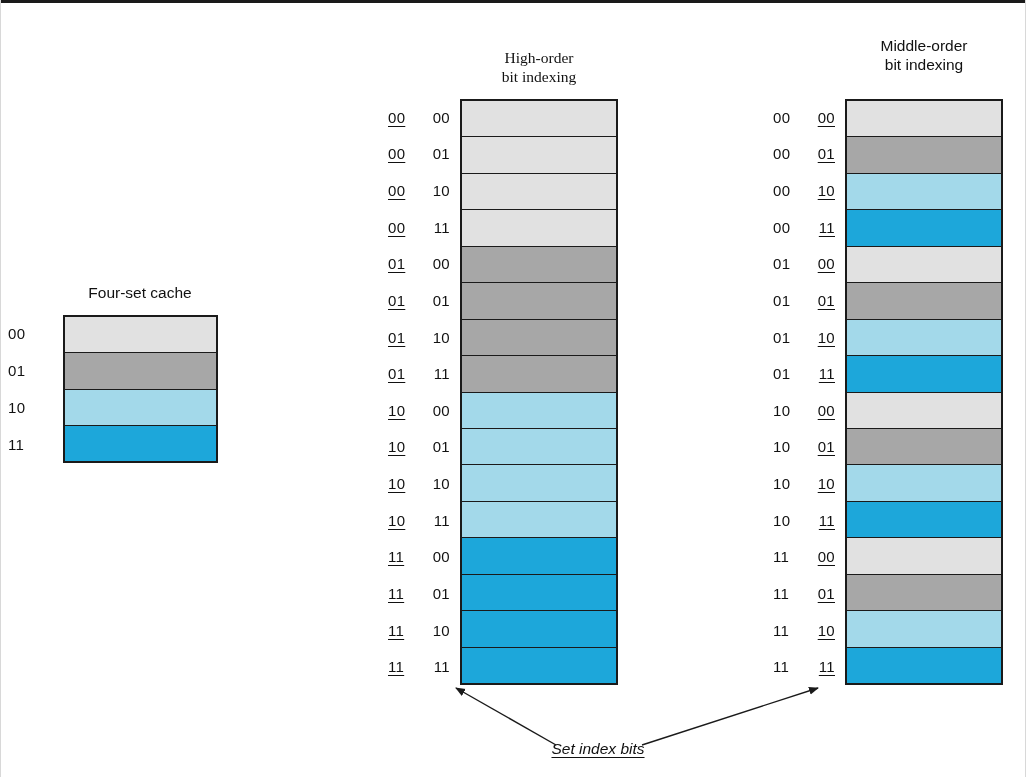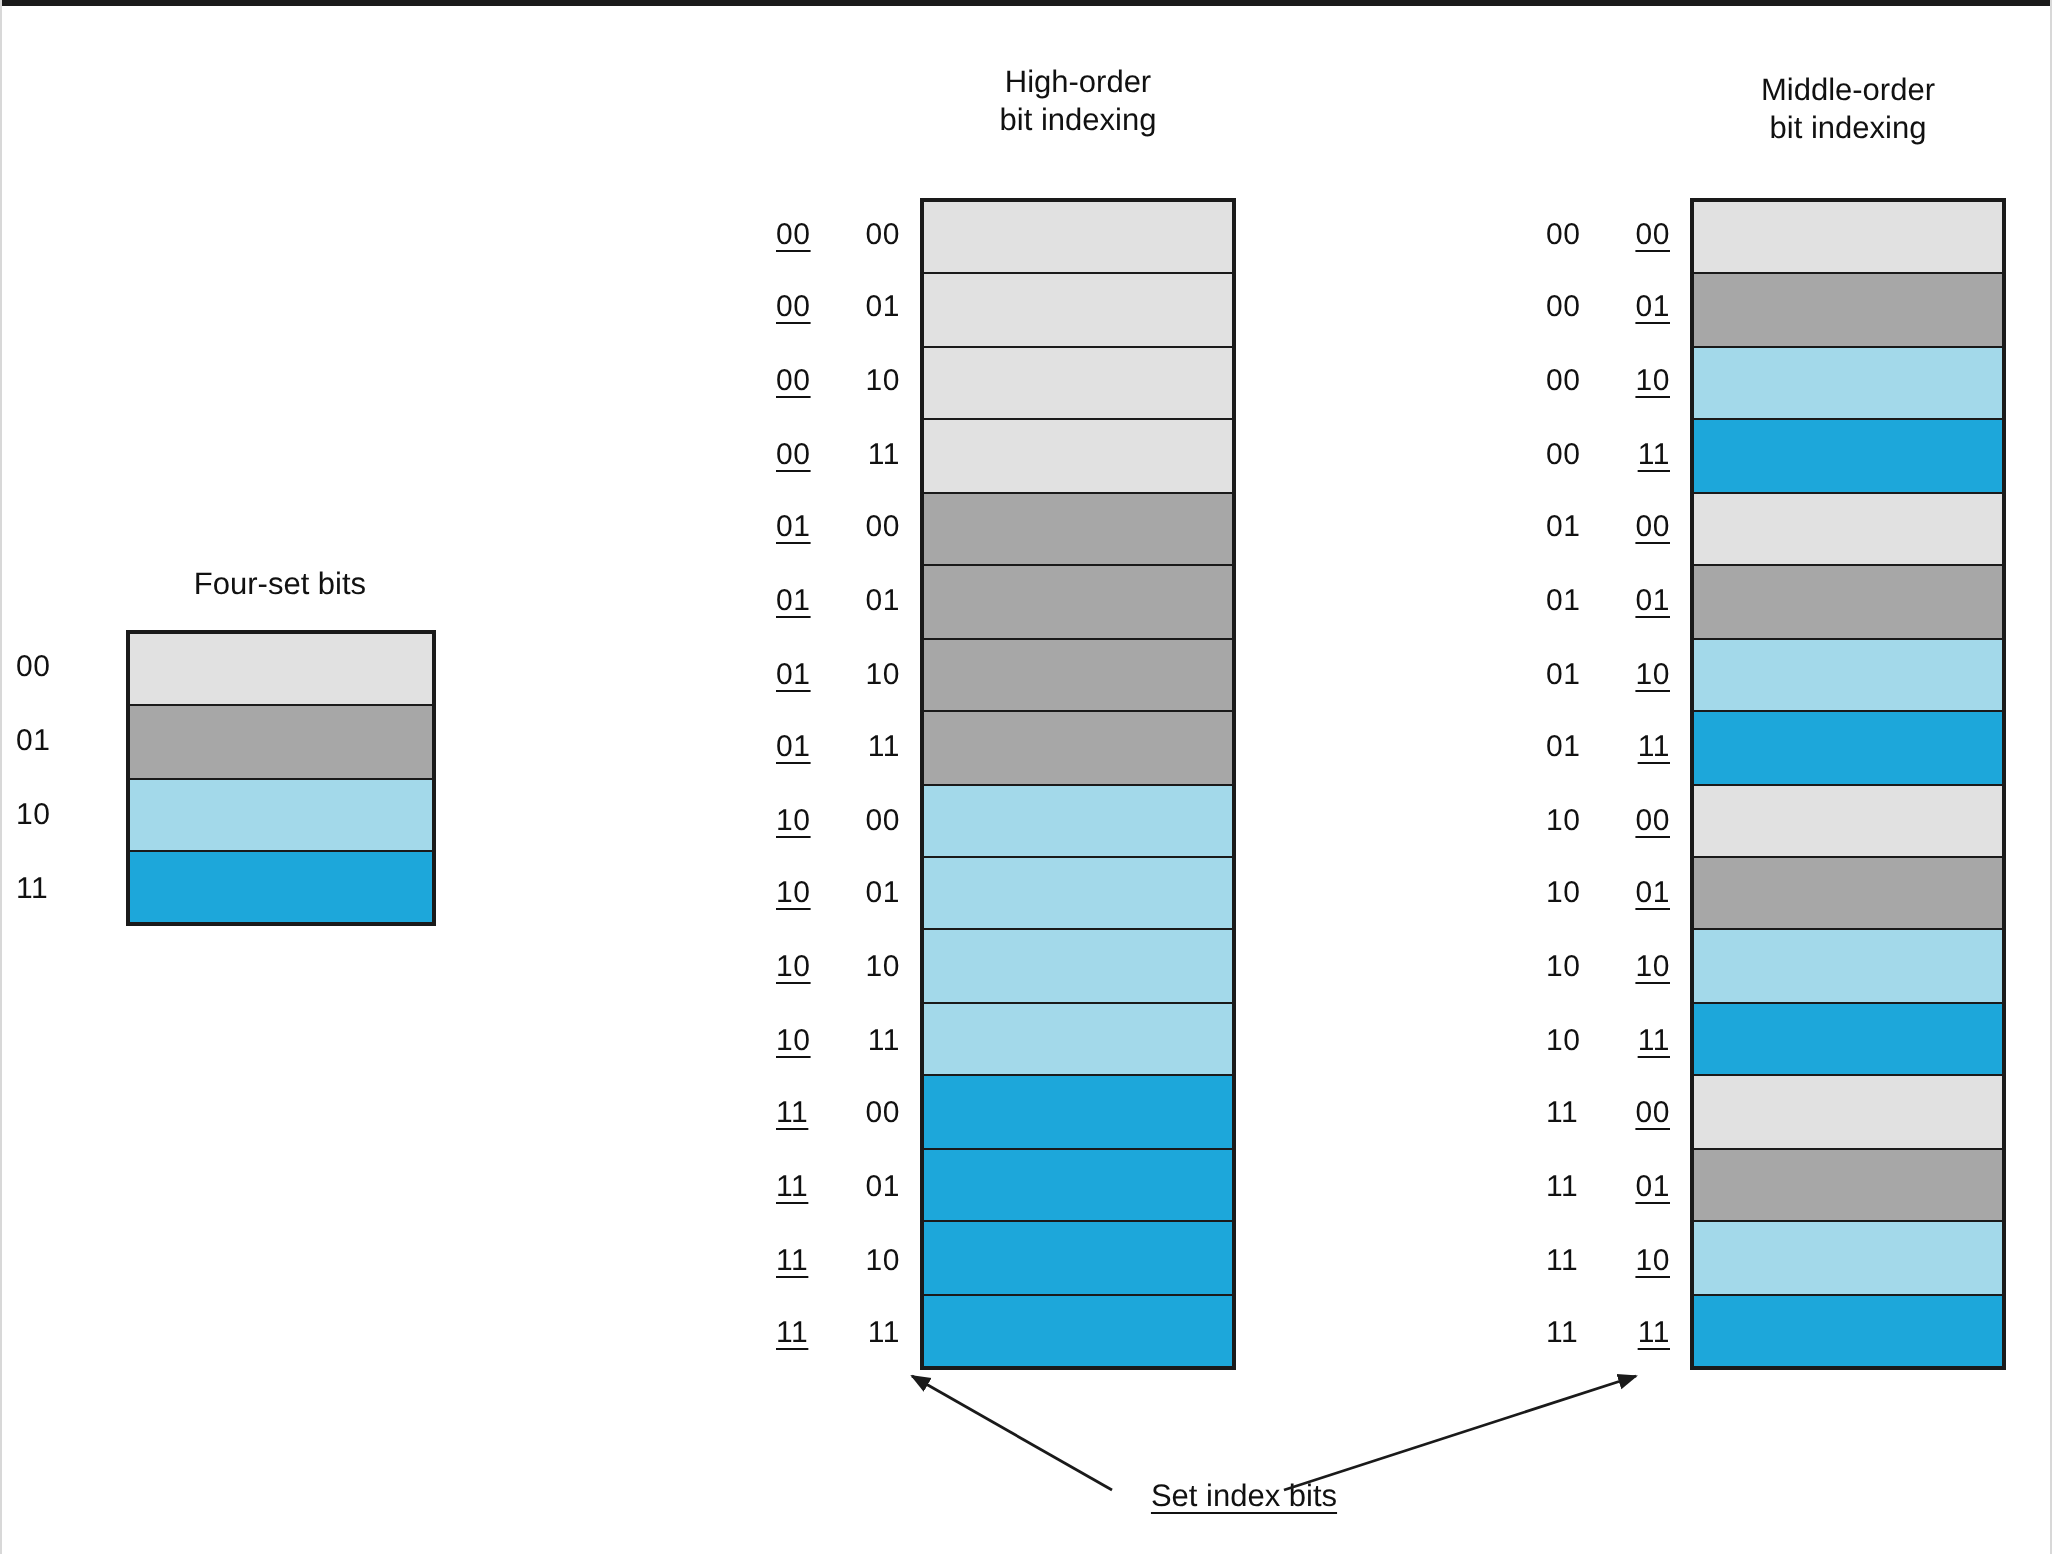--- a/index.html
+++ b/index.html
@@ -64,35 +64,36 @@
     border-bottom: 1.5px solid #1a1a1a;
   }
   .cell:last-child { border-bottom: none; }
 
   
   .cache-title  { left: 40px;  top: 283px; width: 200px; }
   .cache-labels { left: 8px;   top: 315px; width: 40px;  height: 148px; }
   .cache-cells  { left: 63px;  top: 315px; width: 155px; height: 148px; }
 
   
-  .high-title  { left: 459px; top: 32px; width: 160px; }
+  .high-title  { left: 459px; top: 48px; width: 160px; font-family: Liberation Serif, serif; }
   .high-labels { left: 388px; top: 99px; width: 62px;  height: 586px; }
   .high-cells  { left: 460px; top: 99px; width: 158px; height: 586px; }
 
   
   .mid-title  { left: 844px; top: 36px; width: 160px; }
   .mid-labels { left: 773px; top: 99px; width: 62px;  height: 586px; }
   .mid-cells  { left: 845px; top: 99px; width: 158px; height: 586px; }
 
   .caption {
     position: absolute;
-    left: 522px; top: 740px; width: 200px;
+    left: 498px; top: 740px; width: 200px;
     font-size: 15.5px;
     text-align: center;
     color: #111111;
+    font-style: italic;
   }
   .caption span {
     text-decoration: underline;
     text-decoration-thickness: 1px;
     text-underline-offset: 2.5px;
   }
 
   svg.arrows {
     position: absolute;
     left: 0; top: 0;
@@ -101,21 +102,21 @@
 </style>
 </head>
 <body>
 
 <div class="canvas">
 
   <div class="top-rule"></div>
   <div class="side-rule left"></div>
   <div class="side-rule right"></div>
 
-  <div class="title cache-title">Four-set bits</div>
+  <div class="title cache-title">Four-set cache</div>
   <div class="labels cache-labels">
       <div class="bit-label">
         <span>00</span>
       </div>
       <div class="bit-label">
         <span>01</span>
       </div>
       <div class="bit-label">
         <span>10</span>
       </div>

